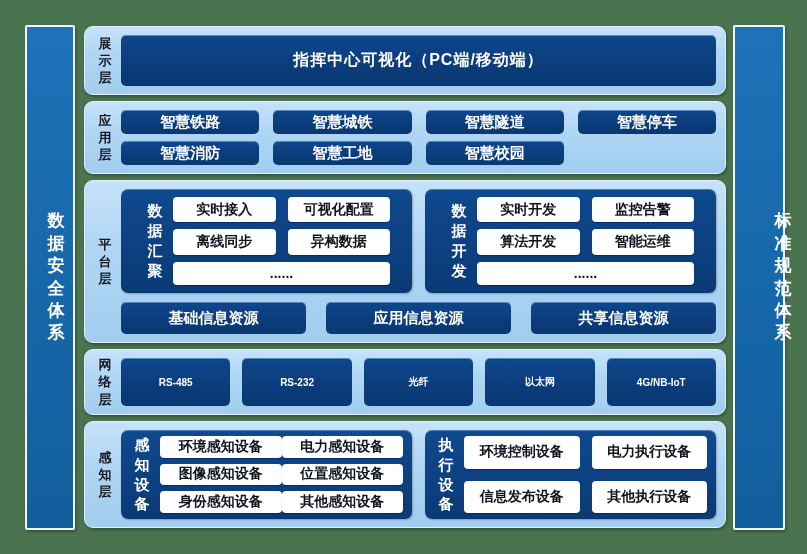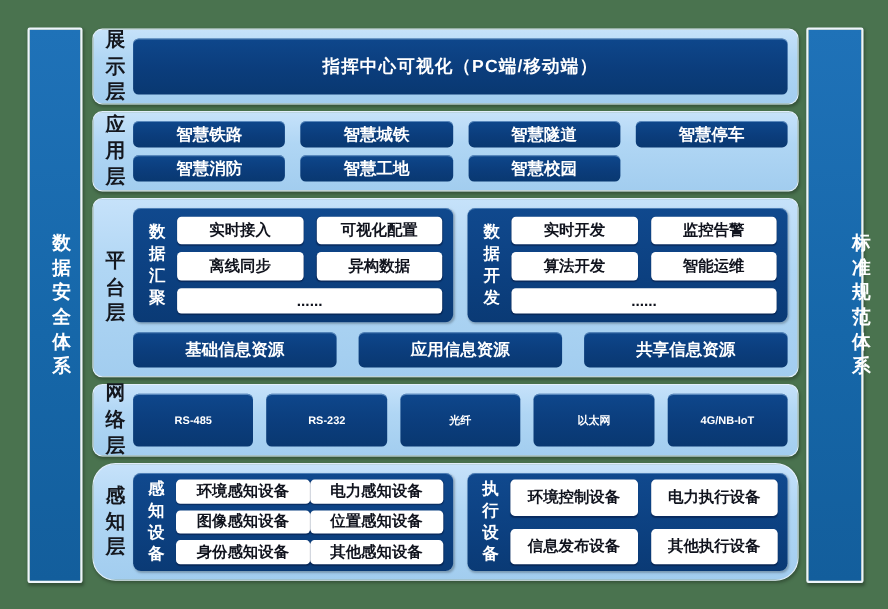--- a/index.html
+++ b/index.html
@@ -30,29 +30,29 @@
   }
   .panel{
     background:linear-gradient(180deg,#c6e2fa 0%,#b0d6f4 40%,#a2cdef 100%);
     border:1px solid #e2eefb;border-radius:9px;
     box-shadow:1px 2px 3px rgba(0,0,0,.28);
     display:flex;align-items:stretch;
     padding:8px 9px 8px 4px;box-sizing:border-box;
   }
   .panel-label{
     width:32px;flex:0 0 32px;display:flex;align-items:center;justify-content:center;
-    color:#14171e;font-weight:bold;font-size:18px;
+    color:#14171e;font-weight:bold;font-size:13px;
   }
   .panel-content{flex:1;display:flex;min-width:0;}
 
   .p-display{height:69px;}
   .p-app{height:73px;}
   .p-platform{height:163px;}
   .p-network{height:66px;}
-  .p-perception{height:107px;border-radius:21px;}
+  .p-perception{height:107px;}
 
   
   .dark-box{
     background:linear-gradient(180deg,#0e478c 0%,#0b3d7c 55%,#093871 100%);
     border-radius:5px;color:#ffffff;font-weight:bold;
     display:flex;align-items:center;justify-content:center;
     box-shadow:inset 0 1px 0 rgba(150,190,230,.55);
     text-align:center;
   }
   .title-box{flex:1;font-size:16px;letter-spacing:1px;}
@@ -62,21 +62,21 @@
 
   .grid-5{flex:1;display:grid;grid-template-columns:repeat(5,1fr);gap:12px;}
   .grid-5 .dark-box{font-size:10px;}
 
   
   .platform-wrap{flex:1;display:flex;flex-direction:column;min-width:0;}
   .group-row{flex:1;display:flex;gap:13px;}
   .group-box{
     flex:1;background:linear-gradient(180deg,#10498e 0%,#0c4080 60%,#0a3a75 100%);
     border-radius:7px;box-shadow:inset 0 1px 0 rgba(150,190,230,.45),1px 1px 2px rgba(0,0,0,.25);
-    display:flex;align-items:center;gap:6px;padding:8px 10px;box-sizing:border-box;
+    display:flex;align-items:center;gap:6px;padding:8px 22px;box-sizing:border-box;
   }
   .group-label{
     flex:0 0 24px;display:flex;align-items:center;justify-content:center;
     color:#ffffff;font-weight:bold;font-size:15px;
   }
   .white-grid{flex:1;display:grid;grid-template-columns:1fr 1fr;gap:7px 12px;height:100%;}
   .white-box{
     background:#ffffff;border-radius:4px;
     display:flex;align-items:center;justify-content:center;
     color:#10131d;font-weight:bold;font-size:14px;

